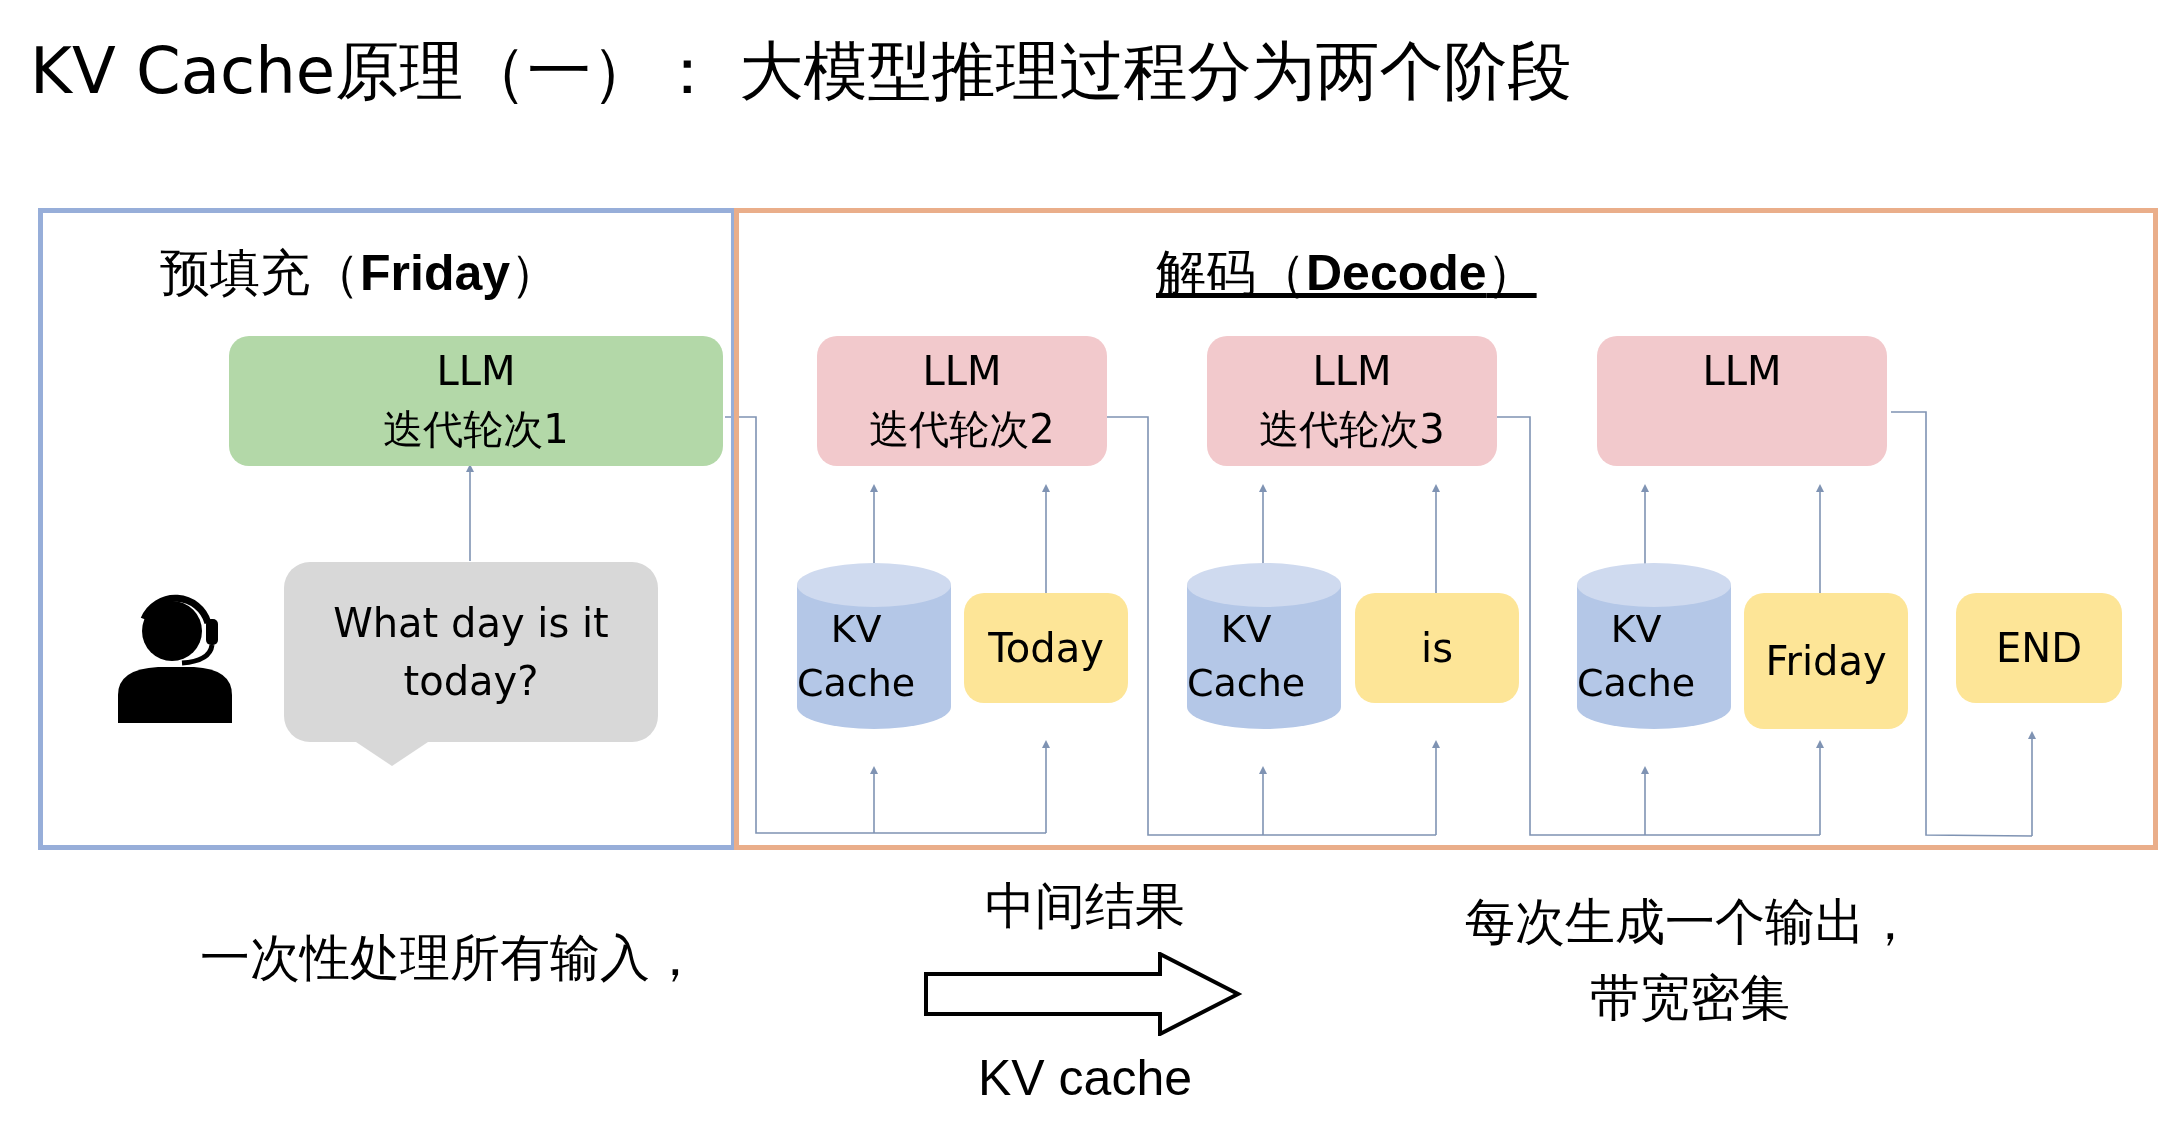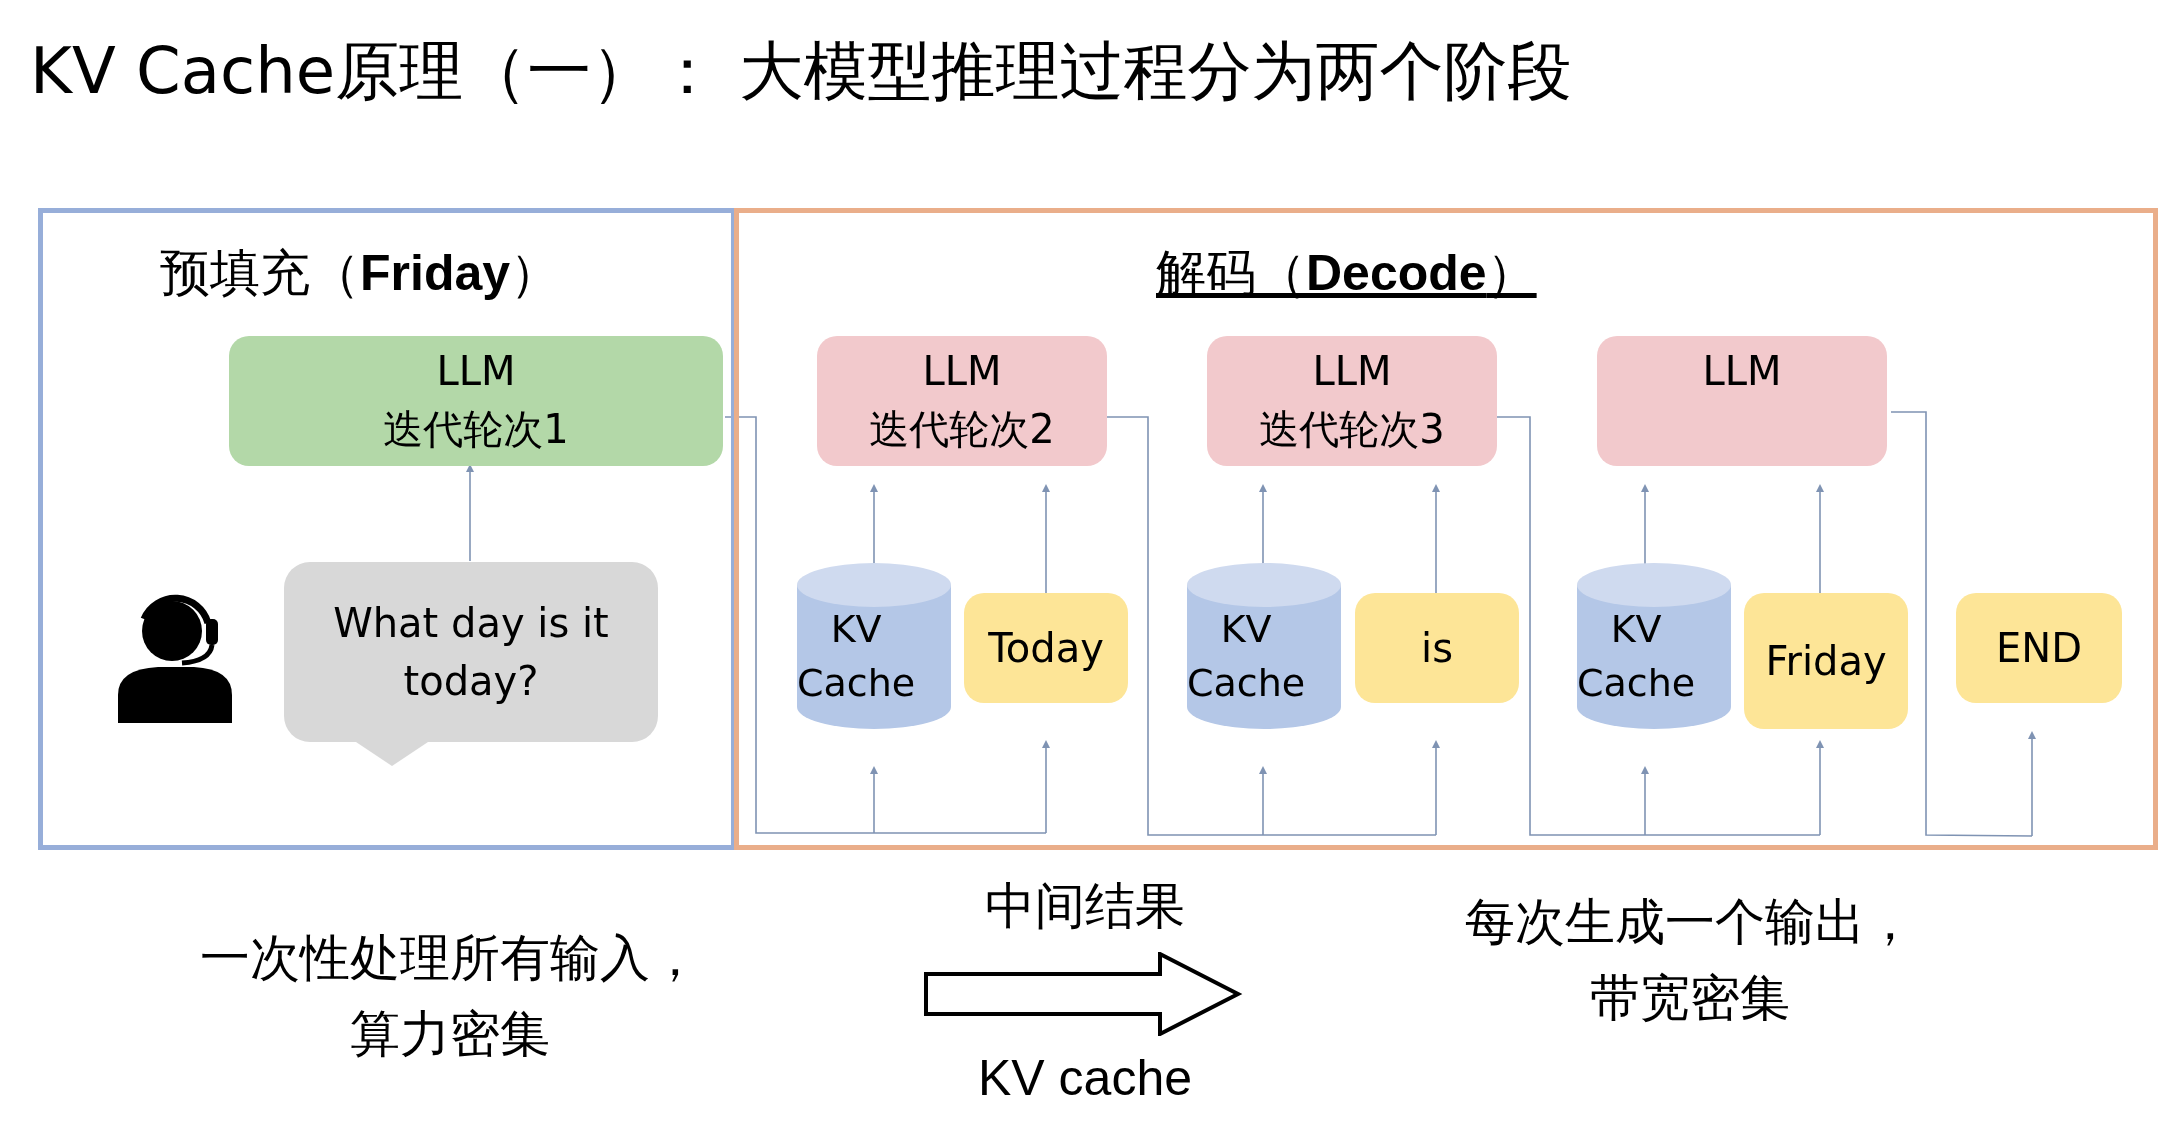--- a/index.html
+++ b/index.html
@@ -136,21 +136,20 @@
         <div>Cache</div>
       </div>
   </div>
 </div>
 <div class="abs token" style="left:1744px;top:593px;width:164px;height:136px;">Friday</div>
 
 <div class="abs token" style="left:1956px;top:593px;width:166px;height:110px;">END</div>
 
 <div class="abs caption" style="left:140px;top:920px;width:620px;">
   <div>一次性处理所有输入，</div>
-  <div>算力密集</div>
 </div>
 
 <div class="abs caption" style="left:925px;top:868px;width:320px;">中间结果</div>
 <div class="abs" style="left:924px;top:952px;">
   <svg width="320" height="84" viewBox="0 0 320 84">
     <path d="M2,22 L236,22 L236,2 L314,42 L236,82 L236,62 L2,62 Z" fill="#fff" stroke="#000" stroke-width="4"></path>
   </svg>
 </div>
 <div class="abs caption" style="left:925px;top:1040px;width:320px;font-family:'Liberation Sans',sans-serif;">KV cache</div>
 

